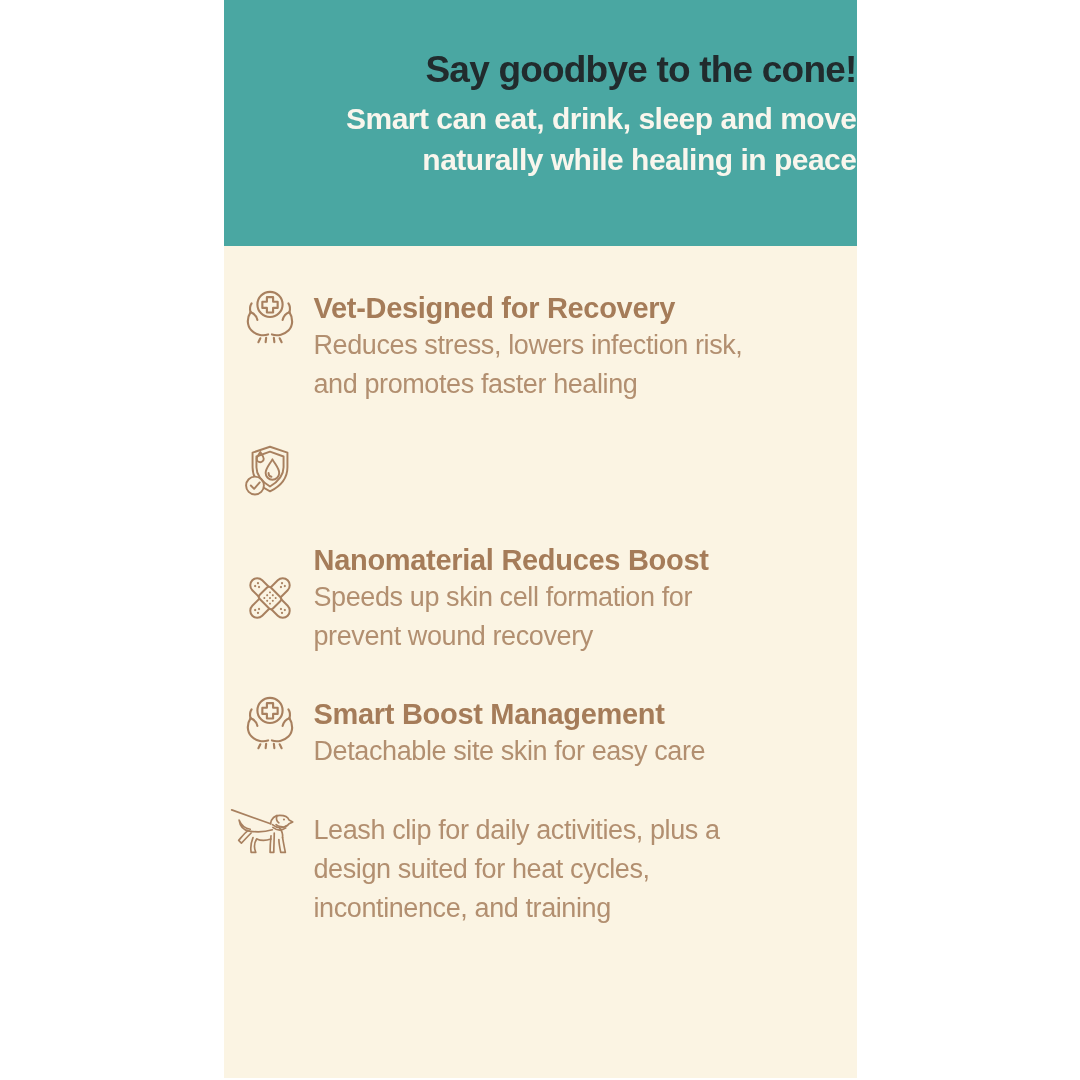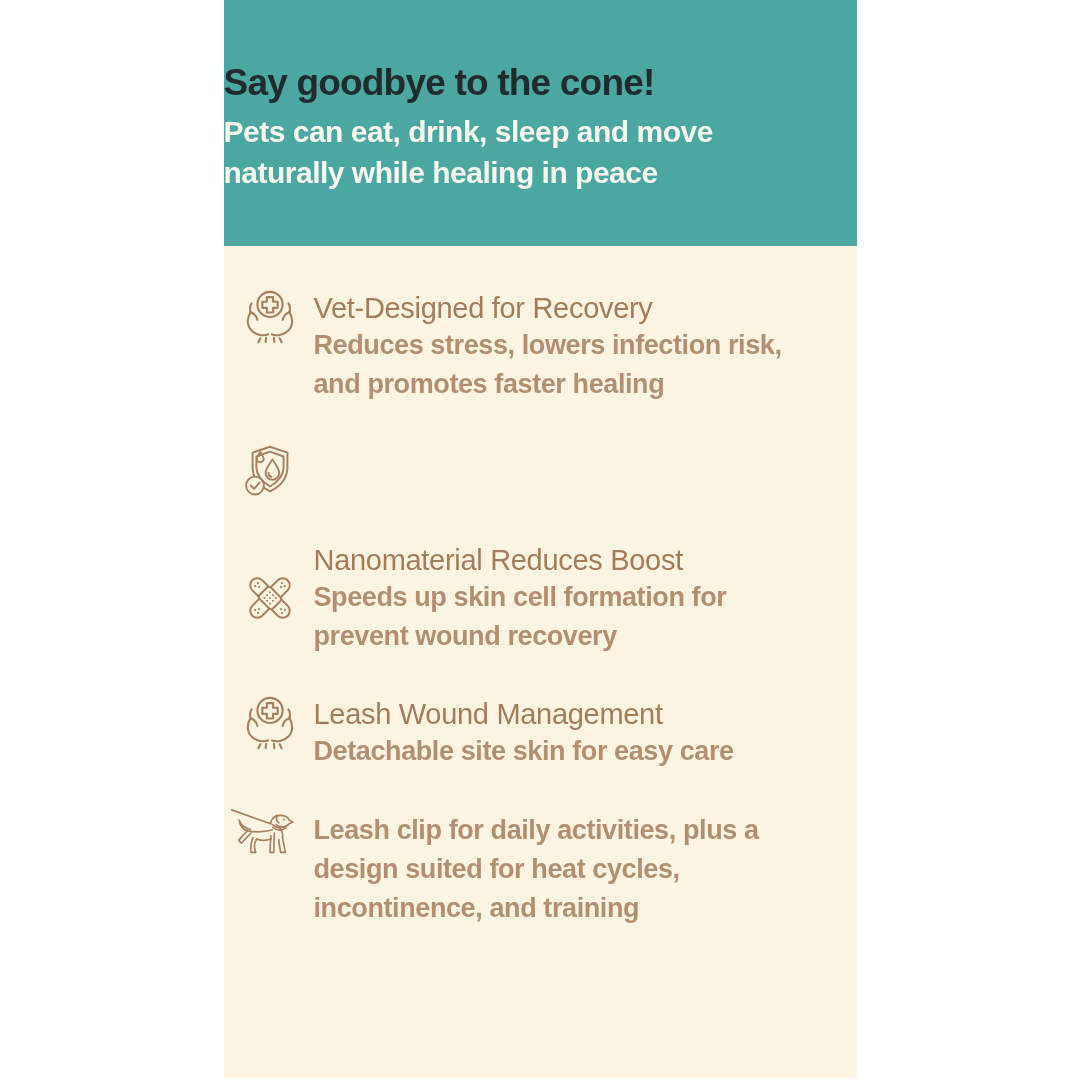--- a/index.html
+++ b/index.html
@@ -9,51 +9,51 @@
     --heading-light:#F9F6ED;
     --title-brown:#A57C59;
     --body-brown:#B28F70;
     --icon-brown:#A8805F;
   }
   *{box-sizing:border-box;}
   html,body{width:1080px;height:1080px;margin:0;padding:0;background:#ffffff;
     font-family:"Liberation Sans","DejaVu Sans",sans-serif;}
   .column{width:633px;height:1078px;margin:0 auto;display:flex;flex-direction:column;}
   
-  .banner{background:var(--teal);height:246px;flex:none;text-align:left;padding-top:61px;}
+  .banner{background:var(--teal);height:246px;flex:none;text-align:right;padding-top:48px;}
   .banner-title{margin:0;font-size:37px;line-height:44px;font-weight:700;
     letter-spacing:-0.8px;color:var(--heading-dark);}
   .banner-subtitle{margin:6px 0 0 0;font-size:30px;line-height:41px;font-weight:700;
     letter-spacing:-0.5px;color:var(--heading-light);white-space:pre;}
   
   .features{background:var(--cream);flex:1;padding:44px 0 0 14px;
     display:flex;flex-direction:column;gap:40px;}
   .feature{display:flex;align-items:flex-start;}
   .icon-box{width:64px;flex:none;display:flex;justify-content:center;}
   .icon-box svg{margin-top:-4px;color:var(--icon-brown);}
   .icon-box svg.icon-lower{margin-top:24px;}
   .icon-box svg.icon-dog{margin-top:-8px;margin-left:-10px;}
   .feature-text{margin-left:12px;min-width:0;}
-  .feature-title{margin:0;font-size:29px;line-height:36px;font-weight:400;
+  .feature-title{margin:0;font-size:29px;line-height:36px;font-weight:700;
     letter-spacing:-0.3px;color:var(--title-brown);}
-  .feature-body{margin:0;font-size:27px;line-height:39px;font-weight:700;
+  .feature-body{margin:0;font-size:27px;line-height:39px;font-weight:400;
     letter-spacing:-0.4px;color:var(--body-brown);white-space:pre;}
   
   .ln{fill:none;stroke:currentColor;stroke-linecap:round;stroke-linejoin:round;}
   .fill-bg{fill:var(--cream);stroke:currentColor;}
   .dot{fill:currentColor;stroke:none;}
 </style>
 </head>
 <body>
 
 <div class="column">
 
   <header class="banner">
     <h1 class="banner-title">Say goodbye to the cone!</h1>
-    <p class="banner-subtitle">Pets can eat, drink, sleep and move
+    <p class="banner-subtitle">Smart can eat, drink, sleep and move
 naturally while healing in peace</p>
   </header>
 
   <main class="features">
 
     <div class="feature">
       <div class="icon-box">
         <svg width="62" height="62" viewBox="0 0 64 64">
           <g class="ln" stroke-width="2.2">
             <circle cx="32" cy="19" r="13"></circle>
@@ -151,21 +151,21 @@
               <path d="M28 53.5 L27.5 58"></path>
             <path d="M52 27 C56 33 56 41 51 46 C47 50 40 52 34 50"></path>
             <path d="M52 27 C49 28 46 31 45 35"></path>
             <path d="M52 27 C53 24 53 21 51 18"></path>
             <path d="M42 54 L44 58"></path>
               <path d="M36 53.5 L36.5 58"></path>
           </g>
         </svg>
       </div>
       <div class="feature-text">
-        <h2 class="feature-title">Leash Wound Management</h2>
+        <h2 class="feature-title">Smart Boost Management</h2>
         <p class="feature-body">Detachable site skin for easy care</p>
       </div>
     </div>
 
     <div class="feature">
       <div class="icon-box">
         <svg class="icon-dog" width="80" height="60" viewBox="0 0 80 60">
           <g class="ln" stroke-width="1.8">
             <path d="M4 5 L46 20"></path>
             <path d="M46 20 C47 14 51 11 56 11 C61 11 65 13 66 16 L70 18 L66 20 C64 23 60 24 57 23 C55 23 53 22 52 21"></path>

